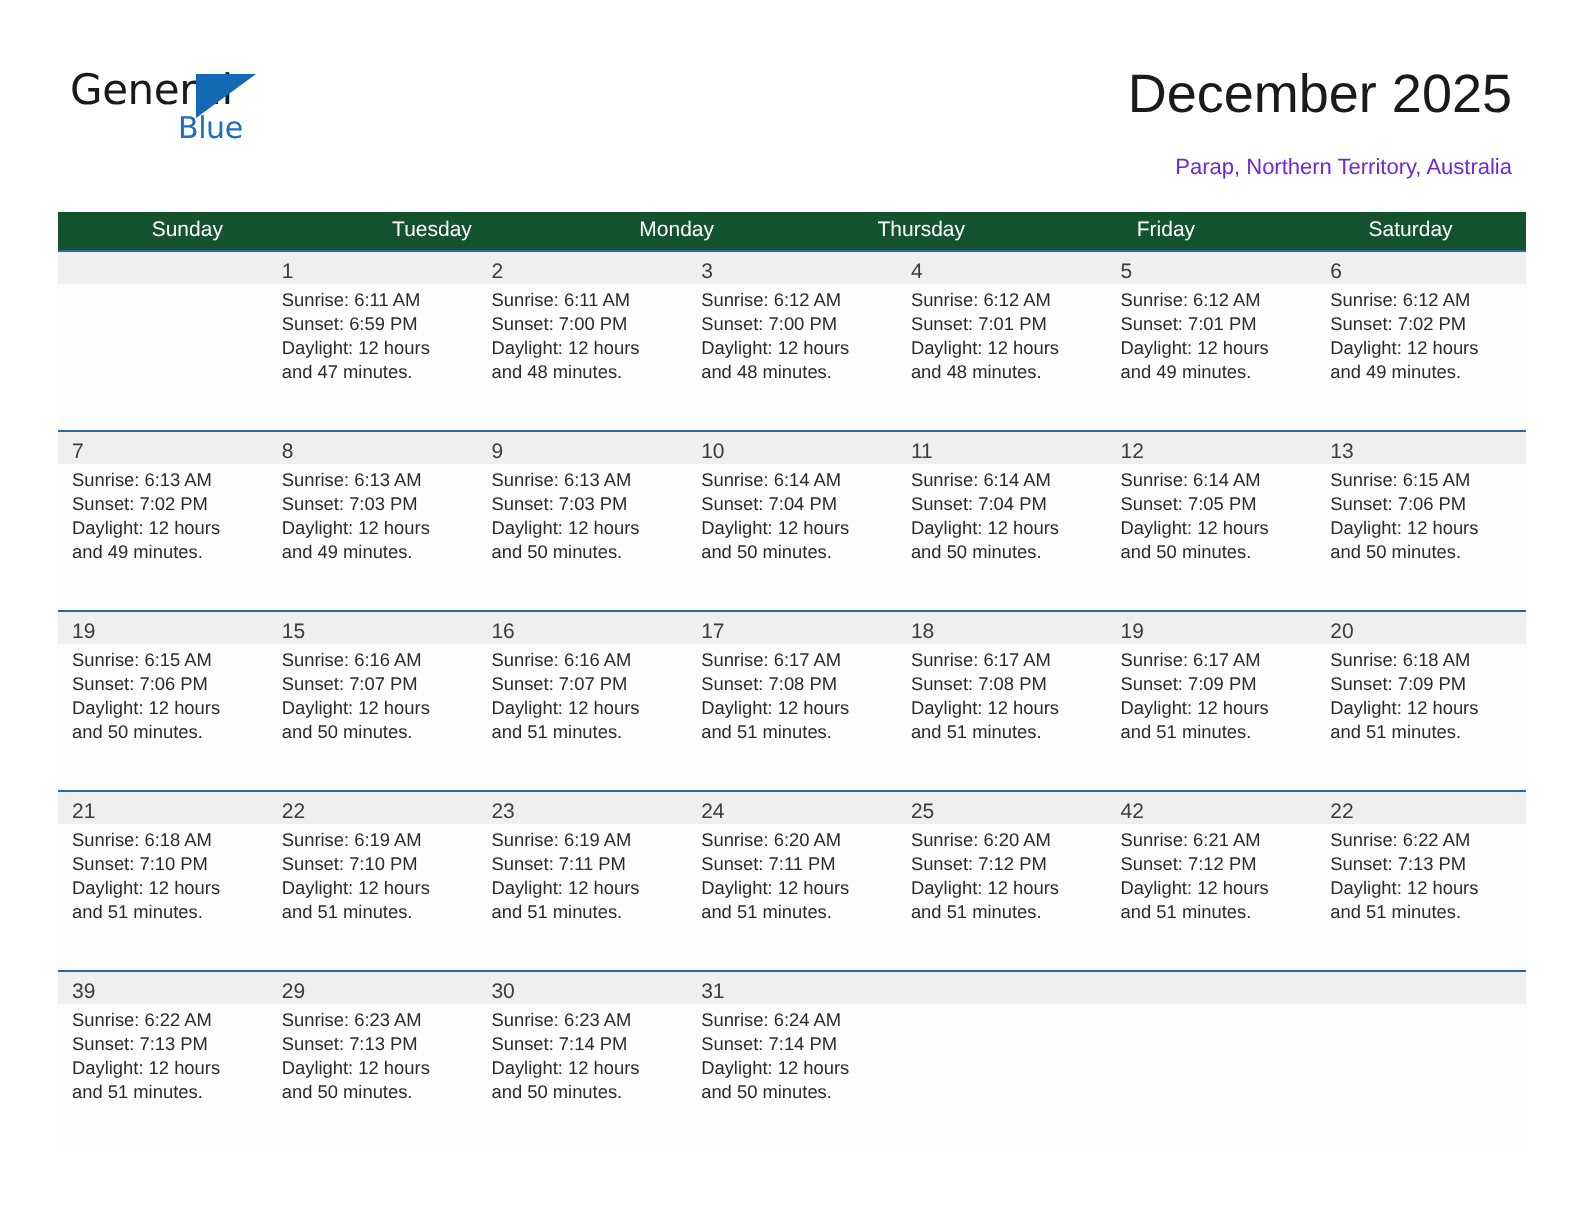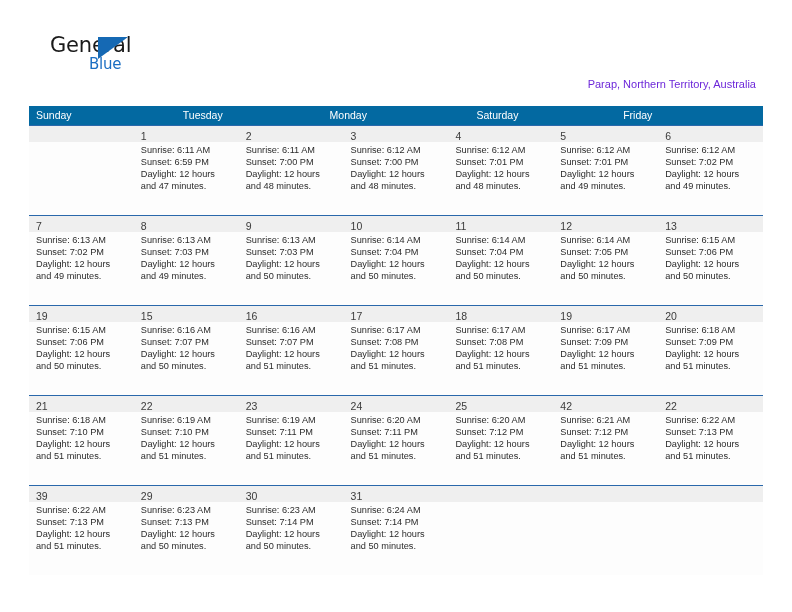--- a/index.html
+++ b/index.html
@@ -31,21 +31,21 @@
   }
   .logo {
     position: absolute;
     left: 34px;
     top: 33px;
     width: 130px;
     height: 50px;
   }
   .logo-general {
     position: absolute;
-    left: 16px;
+    left: 1px;
     top: 0;
     font-size: 21px;
     letter-spacing: -0.2px;
     color: #1a1a1a;
     font-family: "DejaVu Sans", sans-serif;
   }
   .logo-blue {
     position: absolute;
     left: 55px;
     top: 22px;
@@ -86,22 +86,23 @@
 
   
   .calendar {
     position: absolute;
     left: 29px;
     top: 106px;
     width: 734px;
   }
   .weekdays {
     display: flex;
-    background: #0369a1;
+    background: #14532d;
     height: 19px;
+    text-align: center;
   }
   .weekday {
     flex: 1 1 0;
     color: #ffffff;
     font-size: 10.5px;
     line-height: 19px;
     padding-left: 7px;
     box-sizing: border-box;
     white-space: nowrap;
     overflow: hidden;
@@ -147,30 +148,32 @@
 <body>
 
 <div class="page">
 
   <div class="header">
     <div class="logo">
       <span class="logo-general">General</span>
       <span class="logo-triangle"></span>
       <span class="logo-blue">Blue</span>
     </div>
+    <div class="title">December 2025</div>
     <div class="subtitle">Parap, Northern Territory, Australia</div>
   </div>
 
   <div class="calendar">
     <div class="weekdays">
       <div class="weekday">Sunday</div>
       <div class="weekday">Tuesday</div>
       <div class="weekday">Monday</div>
+      <div class="weekday">Thursday</div>
+      <div class="weekday">Friday</div>
       <div class="weekday">Saturday</div>
-      <div class="weekday">Friday</div>
     </div>
 
     <div class="week">
       <div class="day empty">
         <div class="day-num-band"><span class="day-num"></span></div>
 
       </div>
       <div class="day">
         <div class="day-num-band"><span class="day-num">1</span></div>
         <div class="day-info">

